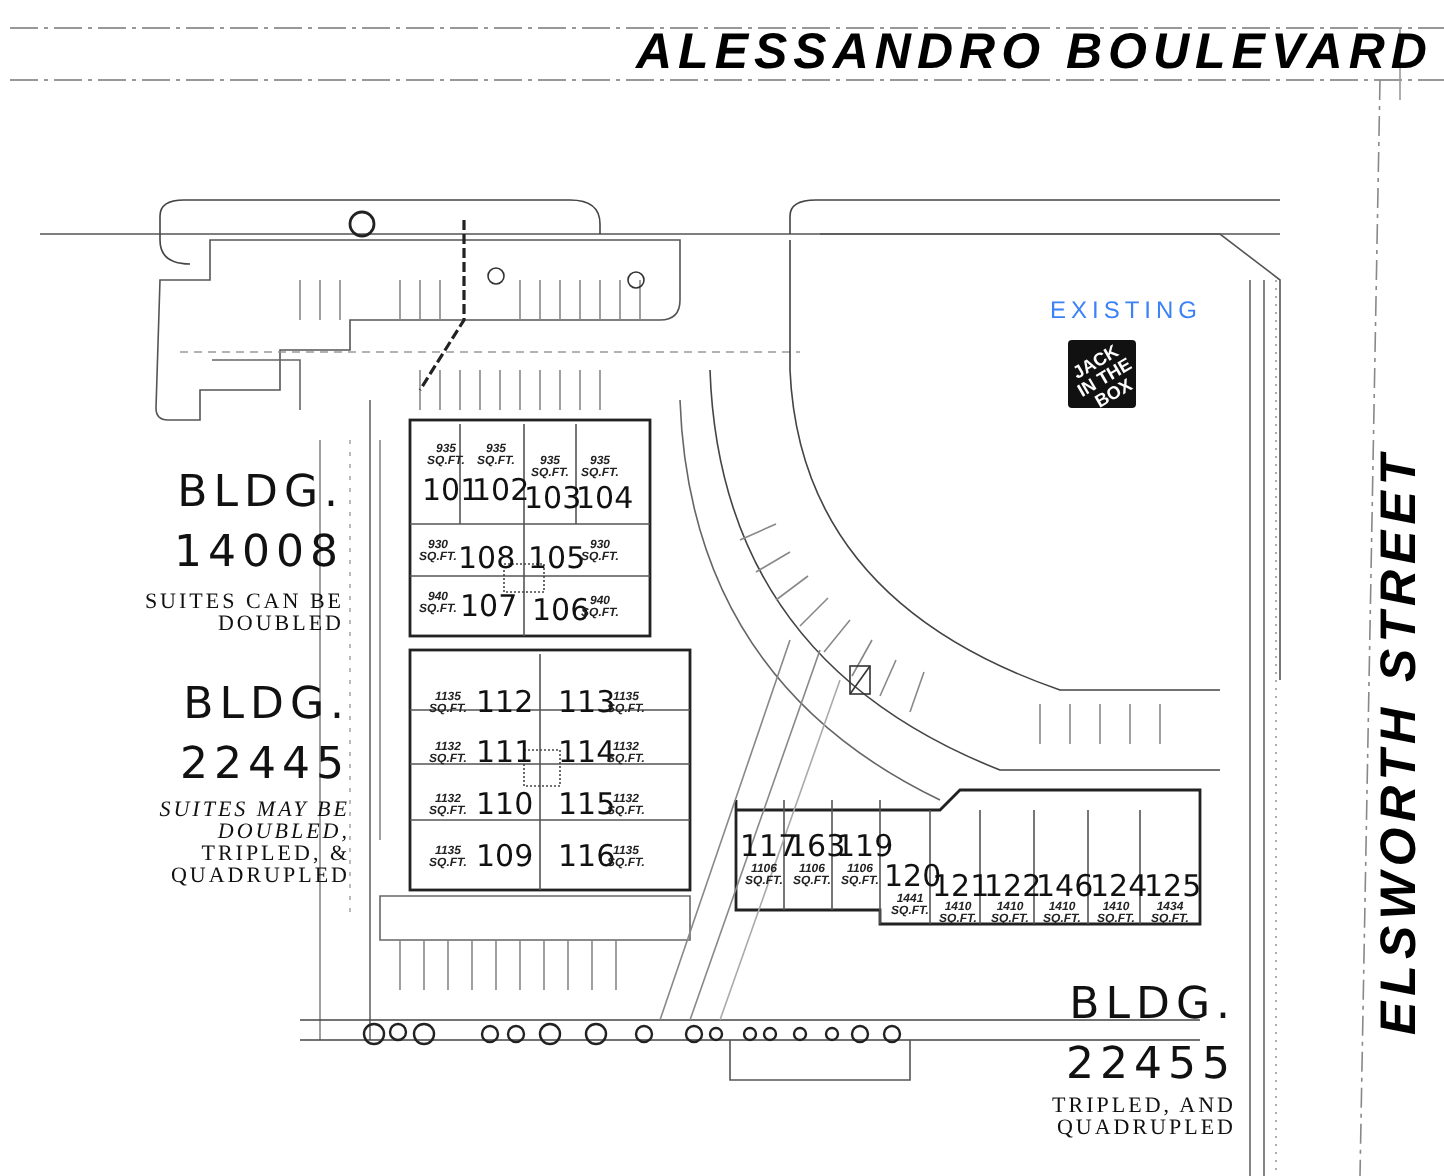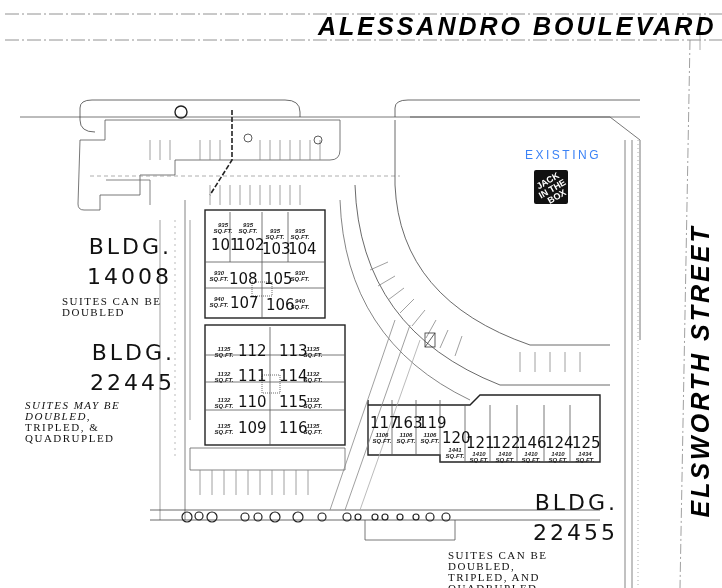--- a/index.html
+++ b/index.html
@@ -1,21 +1,21 @@
 <!DOCTYPE html>
 <html><head>
 <meta charset="utf-8">
 <style>
   html,body{margin:0;padding:0;background:#fff;}
   body{width:722px;height:588px;position:relative;overflow:hidden;font-family:"Liberation Sans",sans-serif;}
   svg#plan{position:absolute;left:0;top:0;}
   .abs{position:absolute;}
   .road{font-family:"Liberation Sans",sans-serif;font-weight:bold;font-style:italic;font-size:25px;letter-spacing:3px;color:#000;white-space:nowrap;}
   .bldg{font-family:"DejaVu Sans",sans-serif;font-size:22px;letter-spacing:3px;color:#111;text-align:right;line-height:30px;}
-  .note{font-family:"Liberation Serif",serif;font-size:11px;letter-spacing:1.5px;color:#111;text-align:left;line-height:11px;}
+  .note{font-family:"Liberation Serif",serif;font-size:11px;letter-spacing:1.5px;color:#111;text-align:right;line-height:11px;}
   .suite{position:absolute;font-family:"DejaVu Sans",sans-serif;font-size:15px;color:#111;letter-spacing:0px;}
   .sqft{position:absolute;font-family:"Liberation Sans",sans-serif;font-size:6px;font-style:italic;font-weight:bold;color:#222;text-align:center;line-height:6px;}
   .jitb{position:absolute;background:#111;color:#fff;font-family:"Liberation Sans",sans-serif;font-weight:bold;font-size:9px;line-height:9px;text-align:center;border-radius:2px;transform-origin:center;}
   .jitb span{display:block;transform:rotate(-30deg);padding-top:6px;}
 </style>
 </head>
 <body>
 
 <svg id="plan" width="722" height="588" viewBox="0 0 722 588" xmlns="http://www.w3.org/2000/svg">
   <g fill="none" stroke="#777" stroke-width="0.8">
@@ -182,21 +182,20 @@
 </div>
 <div class="abs" style="left:25px;top:338px;width:150px;">
   <div class="bldg">BLDG.</div>
   <div class="bldg">22445</div>
   <div class="note" style="margin-top:2px;font-style:italic;">SUITES MAY BE DOUBLED,</div>
   <div class="note">TRIPLED, &amp; QUADRUPLED</div>
 </div>
 <div class="abs" style="left:448px;top:488px;width:170px;">
   <div class="bldg">BLDG.</div>
   <div class="bldg">22455</div>
-  <div class="note" style="margin-top:2px;">SUITES CAN BE DOUBLED,</div>
   <div class="note">TRIPLED, AND QUADRUPLED</div>
 </div>
 
 <div class="sqft" style="left:213px;top:222px;width:20px;"><span>935</span><br><span>SQ.FT.</span></div>
 <div class="suite" style="left:211px;top:236px;">101</div>
 
 <div class="sqft" style="left:238px;top:222px;width:20px;"><span>935</span><br><span>SQ.FT.</span></div>
 <div class="suite" style="left:236px;top:236px;">102</div>
 
 <div class="sqft" style="left:265px;top:228px;width:20px;"><span>935</span><br><span>SQ.FT.</span></div>

